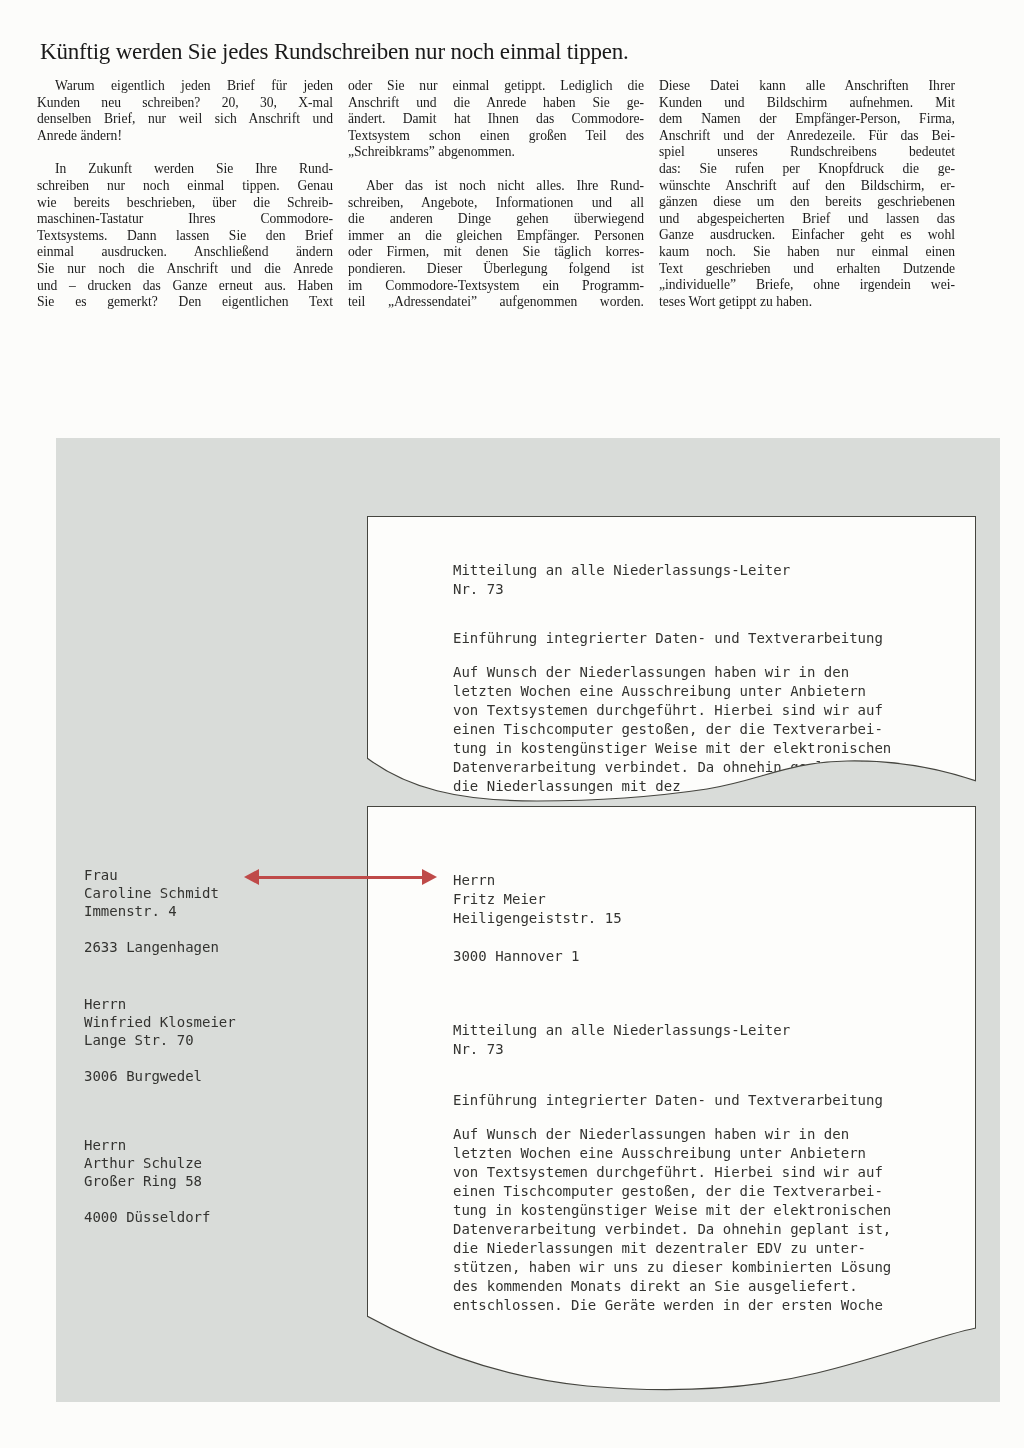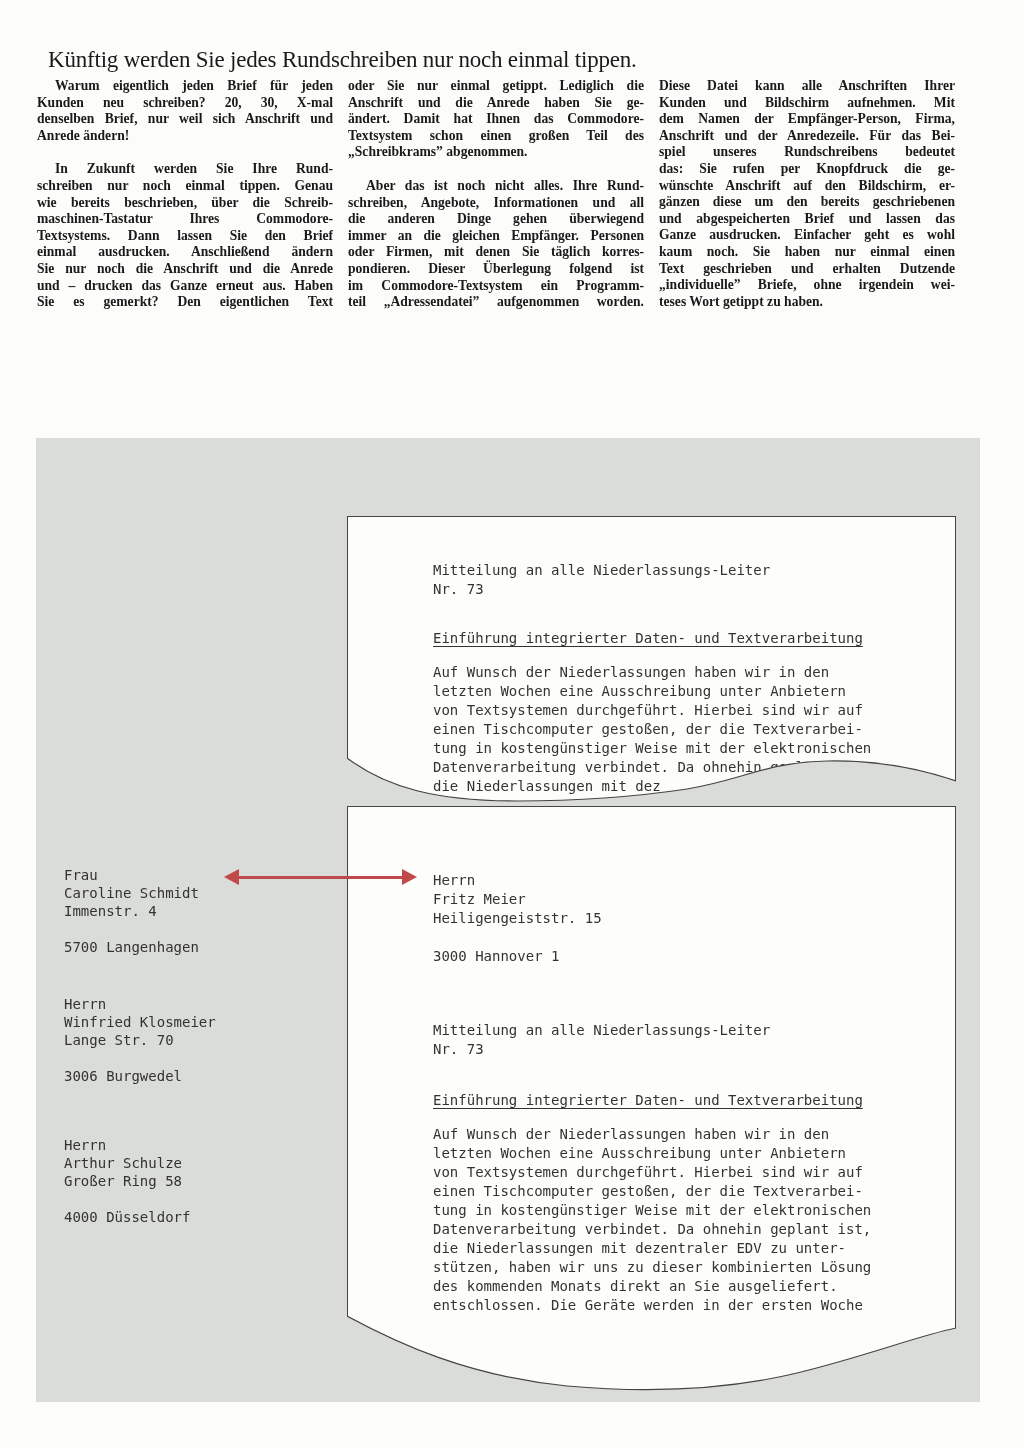--- a/index.html
+++ b/index.html
@@ -2,41 +2,41 @@
 <html style="--panel: #d9dcd9; --paper: #fdfdfb; --arrow: #bf4a49; --lborder: #45453f;"><head>
 <meta charset="utf-8">
 <style>
   :root{
     --panel:#d9dcd9; --paper:#fdfdfb; --page:#fcfcfa;
     --arrow:#bf4a49; --lborder:#45453f; --mono-ink:#333330; --serif-ink:#1a1a1a;
   }
   html,body{margin:0;padding:0;background:var(--page);}
   #page{position:relative;width:1024px;height:1448px;margin:0 auto;background:var(--page);overflow:hidden;}
 
-  h1{position:absolute;left:40px;top:38px;margin:8px;
+  h1{position:absolute;left:40px;top:38px;margin:0;
      font:400 23px/28px "Liberation Serif",serif;letter-spacing:-0.2px;color:var(--serif-ink);}
 
   .cols{position:absolute;left:37px;top:78px;width:918px;display:flex;gap:15px;}
   .col{width:296px;color:var(--serif-ink);font:13.6px/16.6px "Liberation Serif",serif;}
   .para + .para{margin-top:17px;}
-  .tline{width:100%;font-weight:bold;}
+  .tline{width:100%;}
   .tline.just{text-align:justify;text-align-last:justify;}
   .tline.ind{text-indent:18px;}
 
-  .panel{position:absolute;left:36px;top:438px;width:944px;height:964px;background:var(--panel);}
+  .panel{position:absolute;left:56px;top:438px;width:944px;height:964px;background:var(--panel);}
 
   .letter{position:absolute;left:311px;width:607px;background:var(--paper);
           border:1px solid var(--lborder);border-bottom:none;}
   .letter-top{top:78px;height:285px;}
   .letter-bottom{top:368px;height:585px;}
   .mline{font:14px/19px "DejaVu Sans Mono","Liberation Mono",monospace;color:var(--mono-ink);white-space:pre;}
   .lblock{position:absolute;left:85px;}
   .subj-top{top:44px;} .head-top{top:112px;} .body-top{top:146px;}
   .recip-bot{top:64px;} .subj-bot{top:214px;} .head-bot{top:284px;} .body-bot{top:318px;}
-  .lhead{text-decoration:underline;text-underline-offset:3px;text-decoration-thickness:1px;}
+  .lhead{text-underline-offset:3px;text-decoration-thickness:1px;}
   .tear{position:absolute;bottom:-1px;left:-1px;display:block;}
   .tear .tfill{fill:var(--panel);}
   .tear .tline2{fill:none;stroke:var(--lborder);stroke-width:1.2;}
 
   .addr{position:absolute;left:28px;}
   .addr .mline{line-height:18px;}
   .a1{top:428px;} .a2{top:557px;} .a3{top:698px;}
 
   .arrow{position:absolute;left:188px;top:430px;width:193px;height:18px;
          display:flex;align-items:center;z-index:3;}
@@ -163,21 +163,21 @@
         <path class="tfill" d="M0,18 C50,45 120,78 220,88 C300,95 380,92 450,75 C520,58 570,38 609,30 L609,95 L0,95 Z"></path>
         <path class="tline2" d="M0,18 C50,45 120,78 220,88 C300,95 380,92 450,75 C520,58 570,38 609,30"></path>
       </svg>
     </div>
 
     <div class="addr a1">
         <div class="mline">Frau</div>
         <div class="mline">Caroline Schmidt</div>
         <div class="mline">Immenstr. 4</div>
         <div class="mline">&nbsp;</div>
-        <div class="mline">5700 Langenhagen</div>
+        <div class="mline">2633 Langenhagen</div>
       </div>
     <div class="addr a2">
         <div class="mline">Herrn</div>
         <div class="mline">Winfried Klosmeier</div>
         <div class="mline">Lange Str. 70</div>
         <div class="mline">&nbsp;</div>
         <div class="mline">3006 Burgwedel</div>
       </div>
     <div class="addr a3">
         <div class="mline">Herrn</div>

